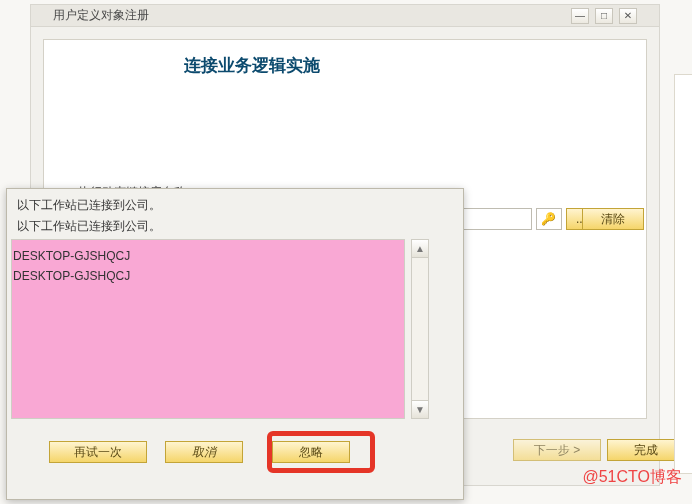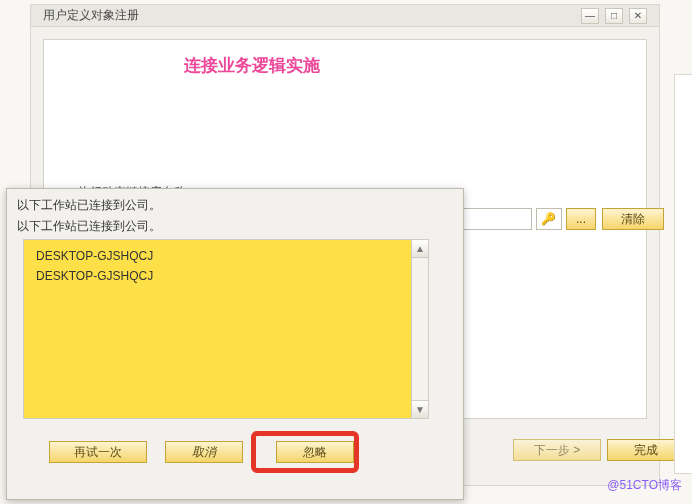--- a/index.html
+++ b/index.html
@@ -18,37 +18,37 @@
     left: 30px; top: 4px;
     width: 630px; height: 482px;
     background: #f2f1ed;
     border: 1px solid #d8d6cf;
   }
   .titlebar {
     height: 22px;
     background: #e9e7e1;
     border-bottom: 1px solid #d8d6cf;
     display: flex; align-items: center;
-    padding: 0 12px;
+    padding: 0 22px;
     gap: 6px;
   }
   .titlebar .title { color: #4a4a4a; font-size: 12px; }
   .titlebar .spacer { flex: 1; }
   .win-btn { width: 18px; height: 16px; border: 1px solid #c9c6bc; background: linear-gradient(#fff,#ece9e0); display:flex; align-items:center; justify-content:center; font-size:10px; color:#555; cursor:pointer;}
   .content-area {
     position: absolute;
     left: 12px; top: 34px;
     right: 12px; height: 380px;
     background: #fff;
     border: 1px solid #d4d1c7;
   }
   .big-title {
     font-weight: bold;
     font-size: 17px;
-    color: #ec4899;
+    color: #0c4a6e;
     margin: 14px 0 0 140px;
   }
   .field-label {
     position: absolute;
     left: 34px; top: 144px;
     color: #444;
   }
   .path-input {
     position: absolute;
     left: 34px; top: 168px;
@@ -70,64 +70,64 @@
   .gold-btn {
     background: linear-gradient(#fff4cf,#f5d56a);
     border: 1px solid #c3a437;
     height: 22px;
     display:flex; align-items:center; justify-content:center;
     color: #5a4a16;
     cursor:pointer;
   }
   .gold-btn.disabled { opacity: 0.65; cursor: default; }
   .browse-btn { position:absolute; left: 522px; top: 168px; width: 30px; }
-  .clear-btn  { position:absolute; left: 558px; top: 168px; width: 62px; }
+  .clear-btn  { position:absolute; left: 538px; top: 168px; width: 62px; }
   .foot-next  { position:absolute; left: 482px; top: 434px; width: 88px; }
   .foot-done  { position:absolute; left: 576px; top: 434px; width: 78px; }
 
   .dialog {
     position: absolute;
     left: 6px; top: 188px;
     width: 458px; height: 312px;
     background: #f2f1ed;
     border: 1px solid #bdb9ab;
     box-shadow: 0 2px 8px rgba(0,0,0,0.25);
   }
   .dlg-line1 { margin: 8px 0 0 10px; color:#333; }
   .dlg-line2 { margin: 4px 0 0 10px; color:#333; }
   .list-wrap {
-    position:absolute; left:16px; top:50px;
+    position:absolute; left:4px; top:50px;
     width:394px; height:180px;
-    background:#fde047; border:1px solid #cfcdc4;
-    padding:6px 12px;
+    background:#f9a8d4; border:1px solid #cfcdc4;
+    padding:6px 1px;
   }
   .list-wrap div { color:#333; line-height: 20px; }
   .vscroll {
     position:absolute; left:404px; top:50px;
     width:18px; height:180px;
     border:1px solid #cfcdc4;
     background:#f4f2ec;
     display:flex; flex-direction:column; justify-content:space-between; align-items:center;
   }
   .vscroll .arr { width:16px; height:18px; background:linear-gradient(#fff,#e6e3d9); border-bottom:1px solid #cfcdc4; display:flex;align-items:center;justify-content:center;font-size:10px;color:#777;}
   .vscroll .arr.bot { border-bottom:none; border-top:1px solid #cfcdc4;}
   .dlg-retry  { position:absolute; left: 42px;  top: 252px; width: 98px; }
   .dlg-cancel { position:absolute; left: 158px; top: 252px; width: 78px; font-style: italic; }
-  .dlg-ignore-wrap { position:absolute; left: 244px; top: 242px; width: 108px; height: 42px; border:5px solid #e53527; border-radius:6px; display:flex; align-items:center; justify-content:flex-end;}
+  .dlg-ignore-wrap { position:absolute; left: 260px; top: 242px; width: 108px; height: 42px; border:5px solid #e53527; border-radius:6px; display:flex; align-items:center; justify-content:flex-start;}
   .dlg-ignore { width: 78px; }
 
   .right-stub {
     position:absolute;
     right:-8px; top:74px;
     width:26px; height:400px;
     background:#fff; border-left:1px solid #ddd9cd; border-top:1px solid #ddd9cd; border-bottom:1px solid #ddd9cd;
   }
   .watermark {
-    position:absolute; right:10px; bottom:10px;
-    color:#8b5cf6; font-size:12px;
+    position:absolute; right:10px; bottom:16px;
+    color:#ef4444; font-size:16px;
   }
 </style>
 </head>
 <body>
 
 <div class="main-window">
   <div class="titlebar">
     <span class="title">用户定义对象注册</span>
     <span class="spacer"></span>
     <span class="win-btn">—</span>

